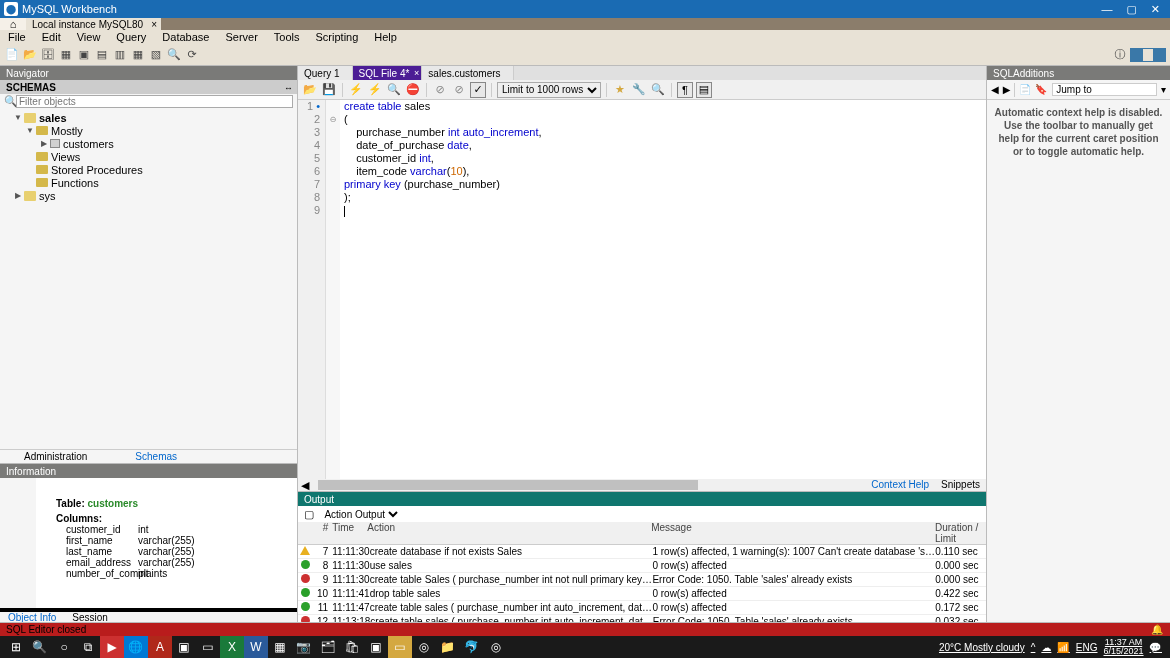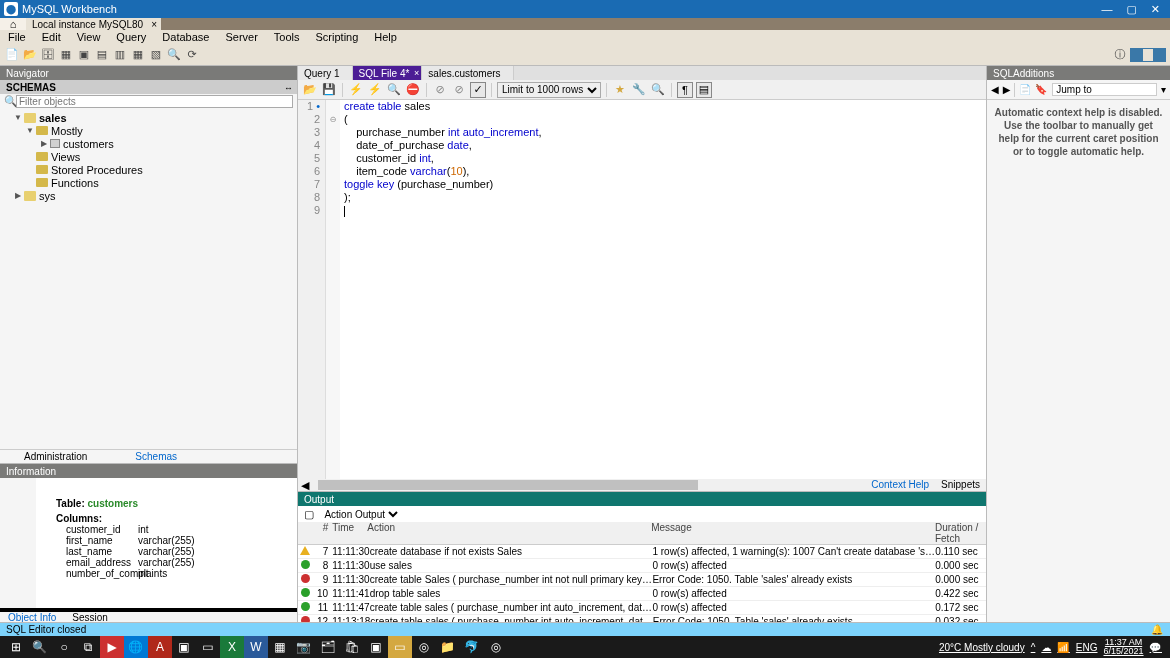--- a/index.html
+++ b/index.html
@@ -108,21 +108,21 @@
 .err-dot { display: inline-block; width: 9px; height: 9px; border-radius: 50%; background: #cc3030; }
 
 
 .sqladd { width: 184px; border-left: 1px solid #bbb; background: #f5f5f5; display: flex; flex-direction: column; }
 .sqladd-tb { height: 20px; border-bottom: 1px solid #ccc; display: flex; align-items: center; gap: 4px; padding: 0 4px; font-size: 10px; }
 .sqladd-tb .sep { width: 1px; height: 14px; background: #ccc; }
 .sqladd-tb .jump { flex: 1; border: 1px solid #ccc; padding: 0 3px; background: #fff; }
 .sqladd-body { flex: 1; padding: 6px; font-size: 10px; color: #555; text-align: center; font-weight: bold; line-height: 1.3; }
 
 
-.statusbar { height: 14px; background: #7dd3fc; border-top: 1px solid #bbb; font-size: 10px; padding: 0 6px; display: flex; align-items: center; }
+.statusbar { height: 14px; background: #b91c1c; border-top: 1px solid #bbb; font-size: 10px; padding: 0 6px; display: flex; align-items: center; }
 .statusbar .notif { margin-left: auto; }
 
 
 .taskbar { height: 22px; background: #1a1a1a; display: flex; align-items: center; padding: 0 4px; color: #fff; font-size: 10px; }
 .taskbar .tbicon { width: 24px; height: 22px; display: flex; align-items: center; justify-content: center; cursor: pointer; font-size: 12px; }
 .taskbar .spacer { flex: 1; }
 .taskbar .sys { display: flex; align-items: center; gap: 6px; padding-right: 4px; text-decoration: underline; }
 .taskbar .clock { display: flex; flex-direction: column; align-items: center; line-height: 1; font-size: 9px; }
 </style>
 </head>
@@ -328,21 +328,21 @@
           <div></div>
           <div></div>
       </div>
       <div class="code">
         <div><span class="kw">create table</span><span> sales</span></div>
         <div><span>(</span></div>
         <div><span>    purchase_number </span><span class="kw">int auto_increment</span><span>,</span></div>
         <div><span>    date_of_purchase </span><span class="kw">date</span><span>,</span></div>
         <div><span>    customer_id </span><span class="kw">int</span><span>,</span></div>
         <div><span>    item_code </span><span class="kw">varchar</span><span>(</span><span class="num">10</span><span>),</span></div>
-        <div><span class="kw">toggle key</span><span> (purchase_number)</span></div>
+        <div><span class="kw">primary key</span><span> (purchase_number)</span></div>
         <div><span>);</span></div>
         <div><span class="cursor"></span></div>
       </div>
     </div>
     <div class="editor-scroll">
       <span style="padding:0 3px">◀</span>
       <div class="thumb"></div>
       <span class="contexthelp">Context Help</span>
       <span style="padding:0 6px;font-size:10px">Snippets</span>
     </div>
@@ -353,21 +353,21 @@
         <span>▢</span>
         <select><option>Action Output</option></select>
       </div>
       <div class="output-table">
         <div class="hdr">
           <div class="c-icon"></div>
           <div class="c-num">#</div>
           <div class="c-time">Time</div>
           <div class="c-action">Action</div>
           <div class="c-msg">Message</div>
-          <div class="c-dur">Duration / Fetch</div>
+          <div class="c-dur">Duration / Limit</div>
         </div>
         <div id="output-rows">
             <div class="row">
               <div class="c-icon"><span class="warn-tri"></span></div>
               <div class="c-num">7</div>
               <div class="c-time">11:11:30</div>
               <div class="c-action">create database if not exists Sales</div>
               <div class="c-msg">1 row(s) affected, 1 warning(s): 1007 Can't create database 'sales'; database exists</div>
               <div class="c-dur">0.110 sec</div>
             </div>

